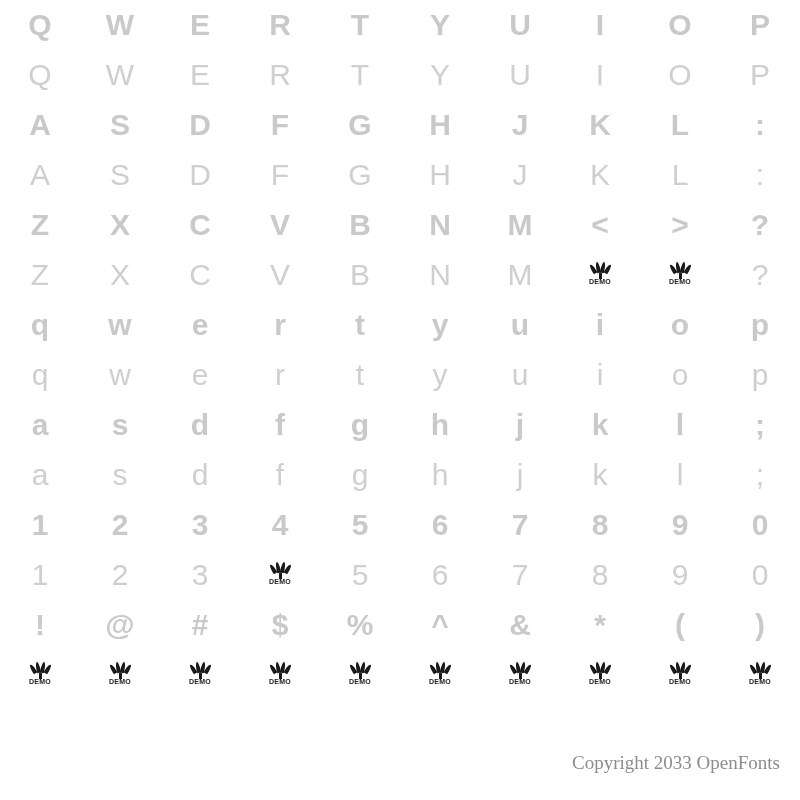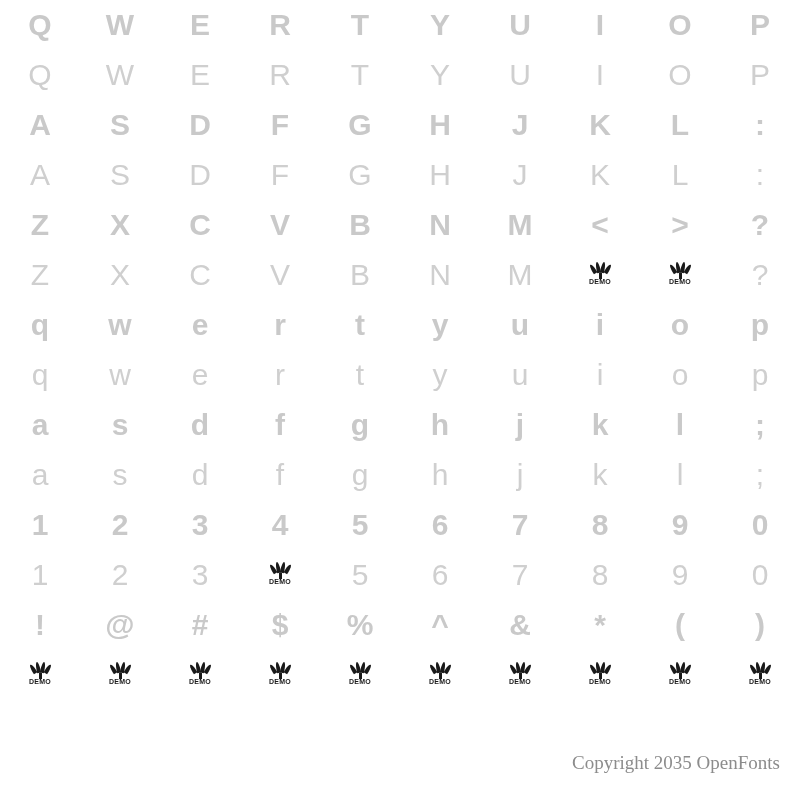--- a/index.html
+++ b/index.html
@@ -339,14 +339,14 @@
         <span class="demo-mark">
           <span class="leaf l1"></span>
           <span class="leaf l2"></span>
           <span class="leaf l3"></span>
           <span class="leaf l4"></span>
           <span class="stem"></span>
           <span class="word">DEMO</span>
         </span>
       </div>
     </div>
-  <div id="copyright">Copyright 2035 OpenFonts</div>
+  <div id="copyright">Copyright 2033 OpenFonts</div>
 </div>
 
 </body></html>

